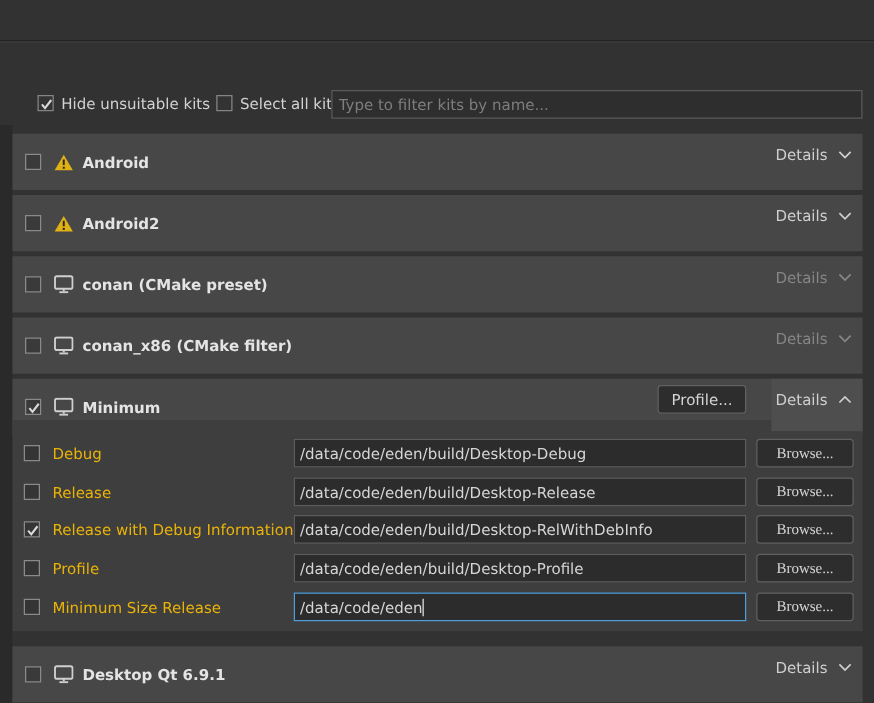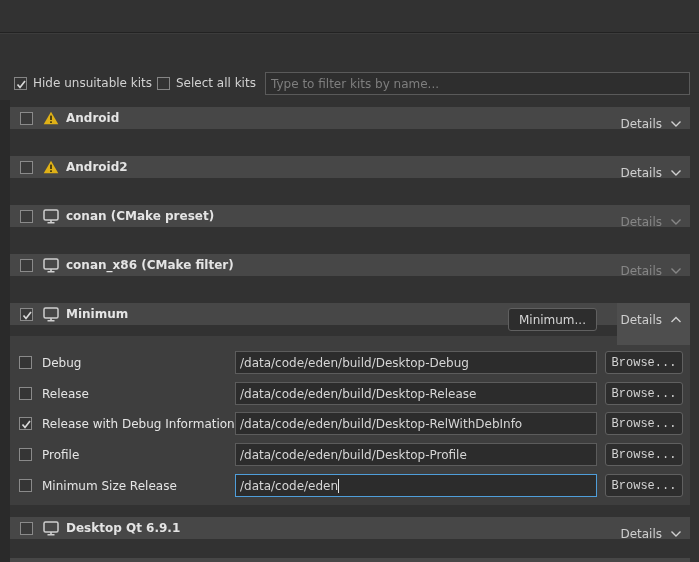--- a/index.html
+++ b/index.html
@@ -13,29 +13,29 @@
   .hr1 { position:absolute; left:0; top:32px; width:699px; height:1px; background:#222222; }
   .hr2 { position:absolute; left:0; top:33px; width:699px; height:1px; background:#3c3c3c; }
 
   .intro { position:absolute; left:10px; top:50px; font-size:12px; color:#d2d2d2; }
   .intro b { color:#e8e8e8; }
 
   .cb { display:inline-block; width:13px; height:13px; background:#333333; border:1px solid #858585; flex:none; position:relative; }
   .cb svg { position:absolute; left:0px; top:0px; display:none; }
   .cb.checked svg { display:block; }
 
-  .cb-group { position:absolute; top:76px; display:flex; align-items:flex-end; gap:6px; cursor:default; }
+  .cb-group { position:absolute; top:76px; display:flex; align-items:flex-start; gap:6px; cursor:default;margin-left:16px; }
   .cb-label { font-size:12px; color:#d2d2d2; }
 
   .filter { position:absolute; left:265px; top:72px; width:425px; height:23px; background:#2e2e2e;
             border:1px solid #5a5a5a; color:#d6d6d6; font-size:12px; font-family:"DejaVu Sans", sans-serif;
             padding:0 5px; outline:none; }
   .filter::placeholder { color:#7e7e7e; }
 
-  .kit-row { position:absolute; left:10px; width:680px; height:22px; background:#474747;
+  .kit-row { position:absolute; left:10px; width:680px; height:45px; background:#474747;
              display:flex; align-items:center; overflow:visible; }
   .kit-row .cb { margin-left:10px; background:#3a3a3a; border-color:#8a8a8a; }
   .kit-icon { display:inline-flex; width:17px; margin-left:9px; justify-content:center; }
   .kit-name { font-size:12px; font-weight:bold; color:#e4e4e4; margin-left:7px; }
 
   .details-btn { position:absolute; right:8px; top:0; height:33px; display:flex; align-items:center; gap:8px;
                  font-size:12px; color:#cfcfcf; cursor:default; z-index:2; }
   .details-btn.disabled { color:#868686; }
   .details-btn.disabled svg polyline { stroke:#868686; }
 
@@ -43,30 +43,30 @@
   .details-tab .details-btn { right:8px; }
 
   .manage-btn { position:absolute; right:93px; top:5px; height:23px; padding:0 10px; background:#2d2d2d;
                 border:1px solid #606060; border-radius:3px; color:#d6d6d6; font-size:12px;
                 font-family:"DejaVu Sans", sans-serif; z-index:2; }
 
   .panel { position:absolute; left:10px; top:336px; width:680px; height:169px; background:#3e3e3e; }
   .cfg-row { position:absolute; left:0; width:680px; height:23px; }
   .cfg-label { position:absolute; left:9px; top:0; height:23px; display:flex; align-items:center; gap:10px; }
   .cfg-label .cb { background:#353535; border-color:#8a8a8a; }
-  .cfg-label span.txt { font-size:12px; color:#e5e5e5; }
+  .cfg-label span.txt { font-size:12px; color:#eab308; }
   .tfield { position:absolute; left:225px; top:0; width:362px; height:23px; background:#2c2c2c;
             border:1px solid #5c5c5c; color:#d6d6d6; font-size:12px; font-family:"DejaVu Sans", sans-serif;
             padding:0 4px; outline:none; }
   div.tfield { display:flex; align-items:center; }
   .tfield.focused { border-color:#4f9eda; }
   .caret { display:inline-block; width:1px; height:14px; background:#e6e6e6; }
   .browse-btn { position:absolute; left:595px; top:0; width:78px; height:23px; background:#2d2d2d;
                 border:1px solid #606060; border-radius:3px; color:#d4d4d4; font-size:12px;
-                font-family:Liberation Mono, monospace; }
+                font-family:Liberation Serif, serif; }
 
   .bottom-sliver { position:absolute; left:10px; top:558px; width:680px; height:4px; background:#474747; }
 </style>
 </head>
 <body>
 
 <div class="page">
   <div class="left-strip"></div>
 
   <div class="hr1"></div>
@@ -166,21 +166,21 @@
         </svg>
       </span>
     <span class="kit-icon">
         <svg width="16" height="15" viewBox="0 0 16 15">
           <rect x="1" y="1" width="14" height="10" rx="1.5" fill="none" stroke="#cfcfcf" stroke-width="1.5"></rect>
           <rect x="7.2" y="11" width="1.6" height="2" fill="#cfcfcf"></rect>
           <rect x="4.5" y="13" width="7" height="1.5" fill="#cfcfcf"></rect>
         </svg>
       </span>
     <span class="kit-name">Minimum</span>
-    <button class="manage-btn">Minimum...</button>
+    <button class="manage-btn">Profile...</button>
     <span class="details-tab">
       <span class="details-btn">
         <span>Details</span>
         <svg width="12" height="8" viewBox="0 0 12 8">
             <polyline points="1.5,6 6,1.5 10.5,6" fill="none" stroke="#cfcfcf" stroke-width="1.4"></polyline>
           </svg>
       </span>
     </span>
   </div>
 

